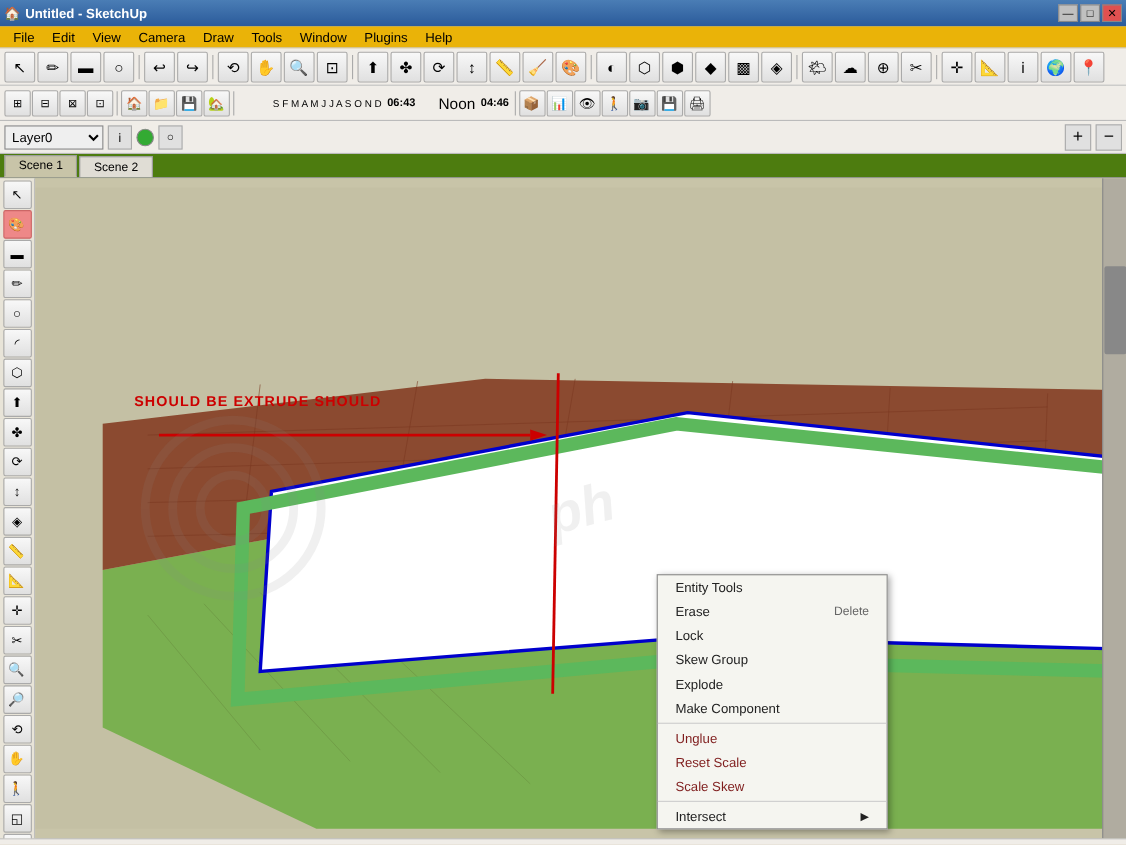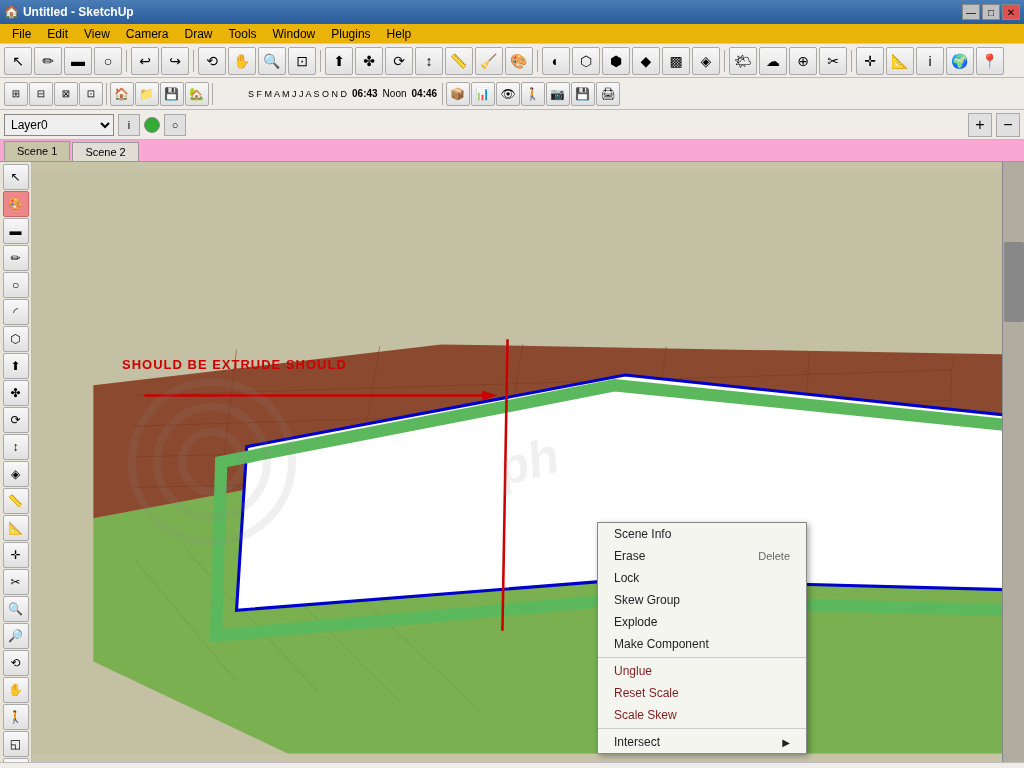--- a/index.html
+++ b/index.html
@@ -69,21 +69,21 @@
     #layerbar {
       background: #f0ede8;
       height: 30px;
       display: flex;
       align-items: center;
       padding: 2px 4px;
       gap: 4px;
       border-bottom: 1px solid #bbb;
     }
     #layer-select {
-      height: 22px; font-size: 12px; border: 1px solid #888; padding: 0 2px; width: 110px;
+      height: 22px; font-size: 12px; border: 1px solid #888; padding: 0 2px; width: 90px;
     }
     .layer-tool { width: 22px; height: 22px; background: #e0e0e0; border: 1px solid #aaa; display: flex; align-items: center; justify-content: center; cursor: pointer; font-size: 11px; }
 
     
     #main { display: flex; height: calc(768px - 24px - 20px - 34px - 34px - 30px - 26px); }
 
     
     #left-toolbar {
       width: 32px;
       background: #e8e4d8;
@@ -107,21 +107,21 @@
     
     #viewport {
       flex: 1;
       position: relative;
       overflow: hidden;
       background: #c8c4a8;
     }
 
     
     #tabs {
-      background: #f9a8d4;
+      background: #4d7c0f;
       height: 22px;
       display: flex;
       align-items: flex-end;
       padding-left: 4px;
       border-bottom: 1px solid #999;
     }
     .tab {
       padding: 3px 12px;
       border: 1px solid #999;
       border-bottom: none;
@@ -268,21 +268,21 @@
   <div class="tool-btn" style="width:24px;height:24px;font-size:10px;">⊡</div>
   <div class="tool-separator"></div>
   <div class="tool-btn" style="width:24px;height:24px;font-size:12px;">🏠</div>
   <div class="tool-btn" style="width:24px;height:24px;font-size:12px;">📁</div>
   <div class="tool-btn" style="width:24px;height:24px;font-size:12px;">💾</div>
   <div class="tool-btn" style="width:24px;height:24px;font-size:12px;">🏡</div>
   <div class="tool-separator"></div>
   <div style="font-size:10px; display:flex; align-items:center; gap:1px; padding:0 2px;">
     <span style="font-size:9px;margin-left:30px;">S F M A M J J A S O N D</span>
     <span style="margin-left:4px; font-size:10px; font-weight:bold;">06:43</span>
-    <span style="margin-left:4px; font-size:10px;">Noon</span>
+    <span style="margin-left:20px; font-size:14px;">Noon</span>
     <span style="margin-left:4px; font-size:10px; font-weight:bold;">04:46</span>
   </div>
   <div class="tool-separator"></div>
   <div class="tool-btn" style="width:24px;height:24px;font-size:12px;">📦</div>
   <div class="tool-btn" style="width:24px;height:24px;font-size:12px;">📊</div>
   <div class="tool-btn" style="width:24px;height:24px;font-size:12px;">👁</div>
   <div class="tool-btn" style="width:24px;height:24px;font-size:12px;">🚶</div>
   <div class="tool-btn" style="width:24px;height:24px;font-size:12px;">📷</div>
   <div class="tool-btn" style="width:24px;height:24px;font-size:12px;">💾</div>
   <div class="tool-btn" style="width:24px;height:24px;font-size:12px;">🖨</div>
@@ -384,21 +384,21 @@
     
     <svg style="position:absolute;top:200px;left:80px;opacity:0.12;pointer-events:none;" width="200" height="200">
       <circle cx="100" cy="100" r="80" fill="none" stroke="#888" stroke-width="8"></circle>
       <circle cx="100" cy="100" r="55" fill="none" stroke="#888" stroke-width="8"></circle>
       <circle cx="100" cy="100" r="30" fill="none" stroke="#888" stroke-width="8"></circle>
     </svg>
 
     
     <div id="context-menu">
       <div class="ctx-item">
-        <span>Scene Info</span>
+        <span>Entity Tools</span>
       </div>
       <div class="ctx-item">
         <span>Erase</span>
         <span class="shortcut">Delete</span>
       </div>
       <div class="ctx-item">
         <span>Lock</span>
       </div>
       <div class="ctx-item">
         <span>Skew Group</span>

